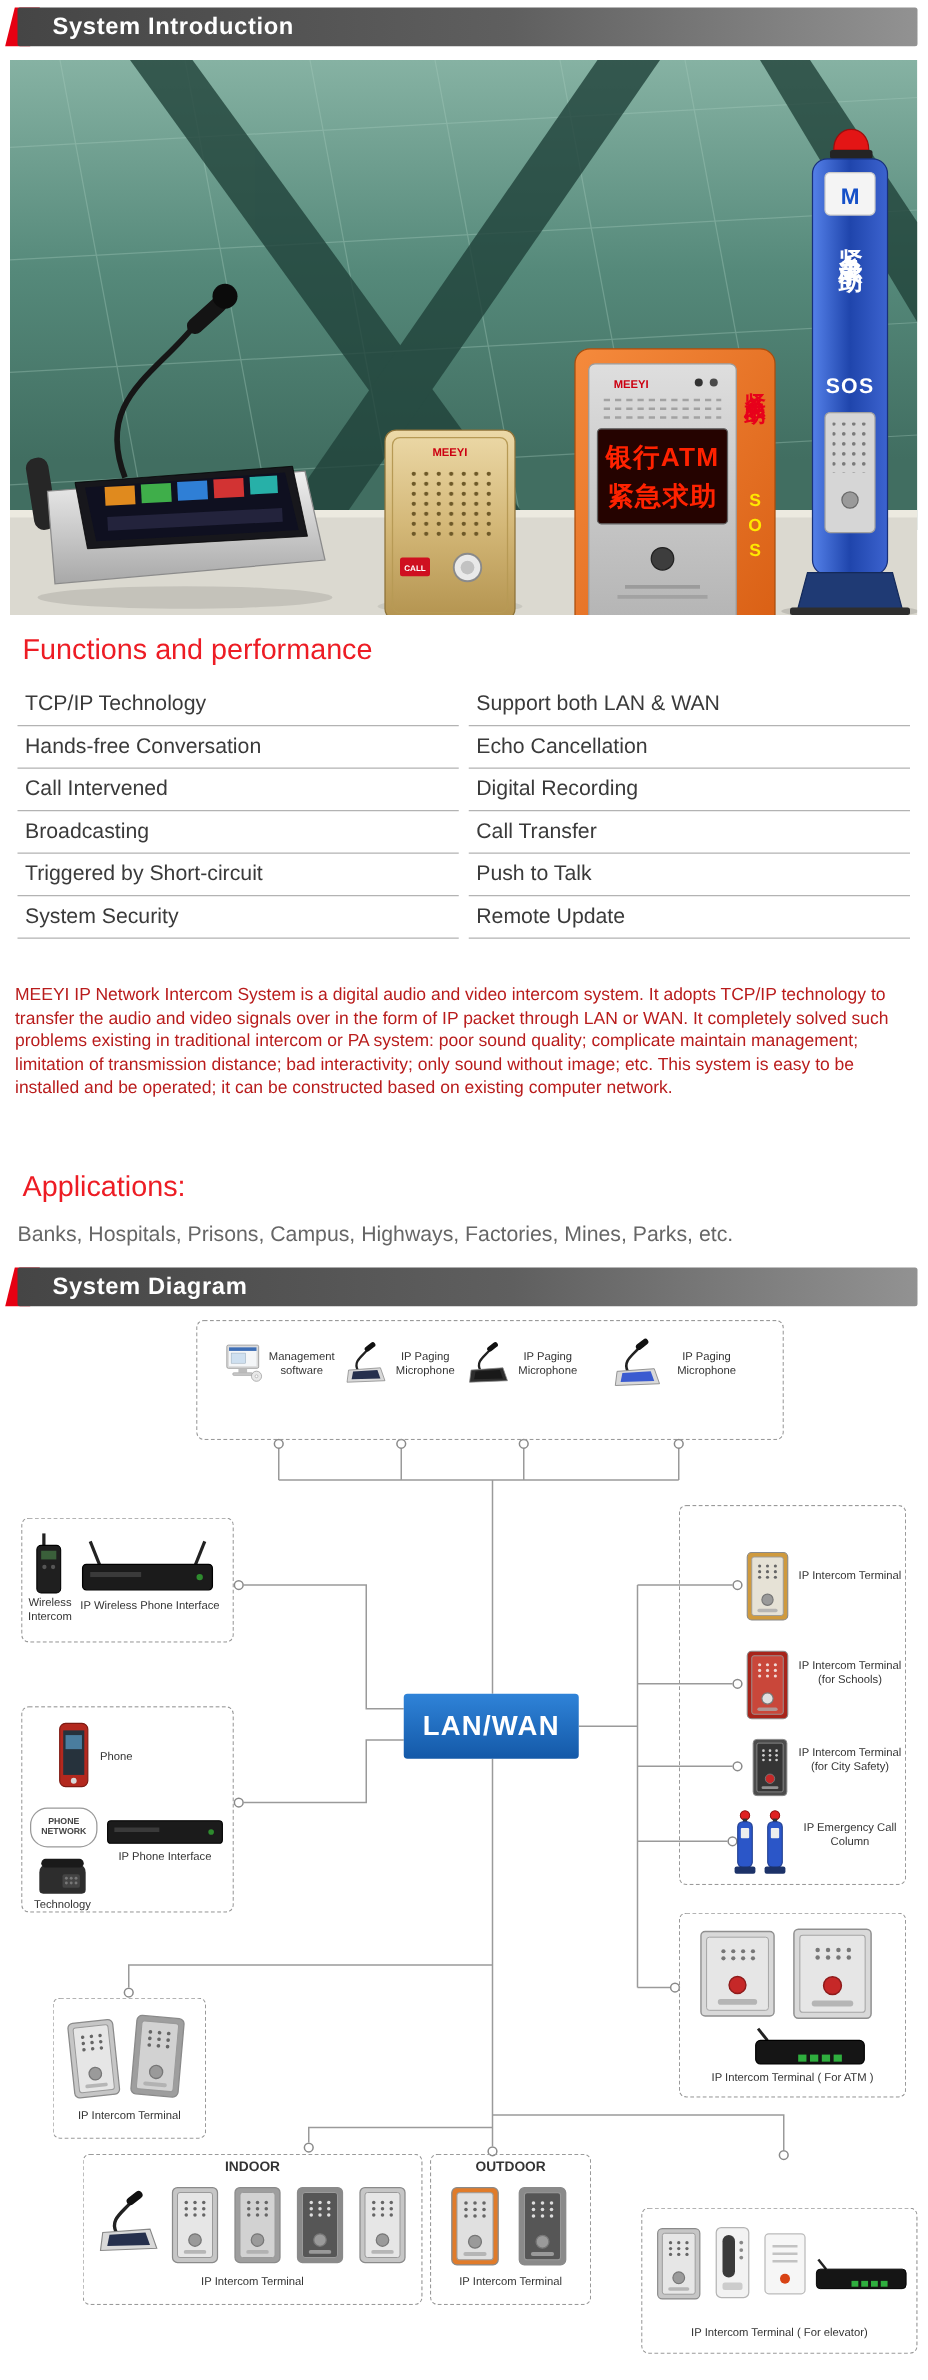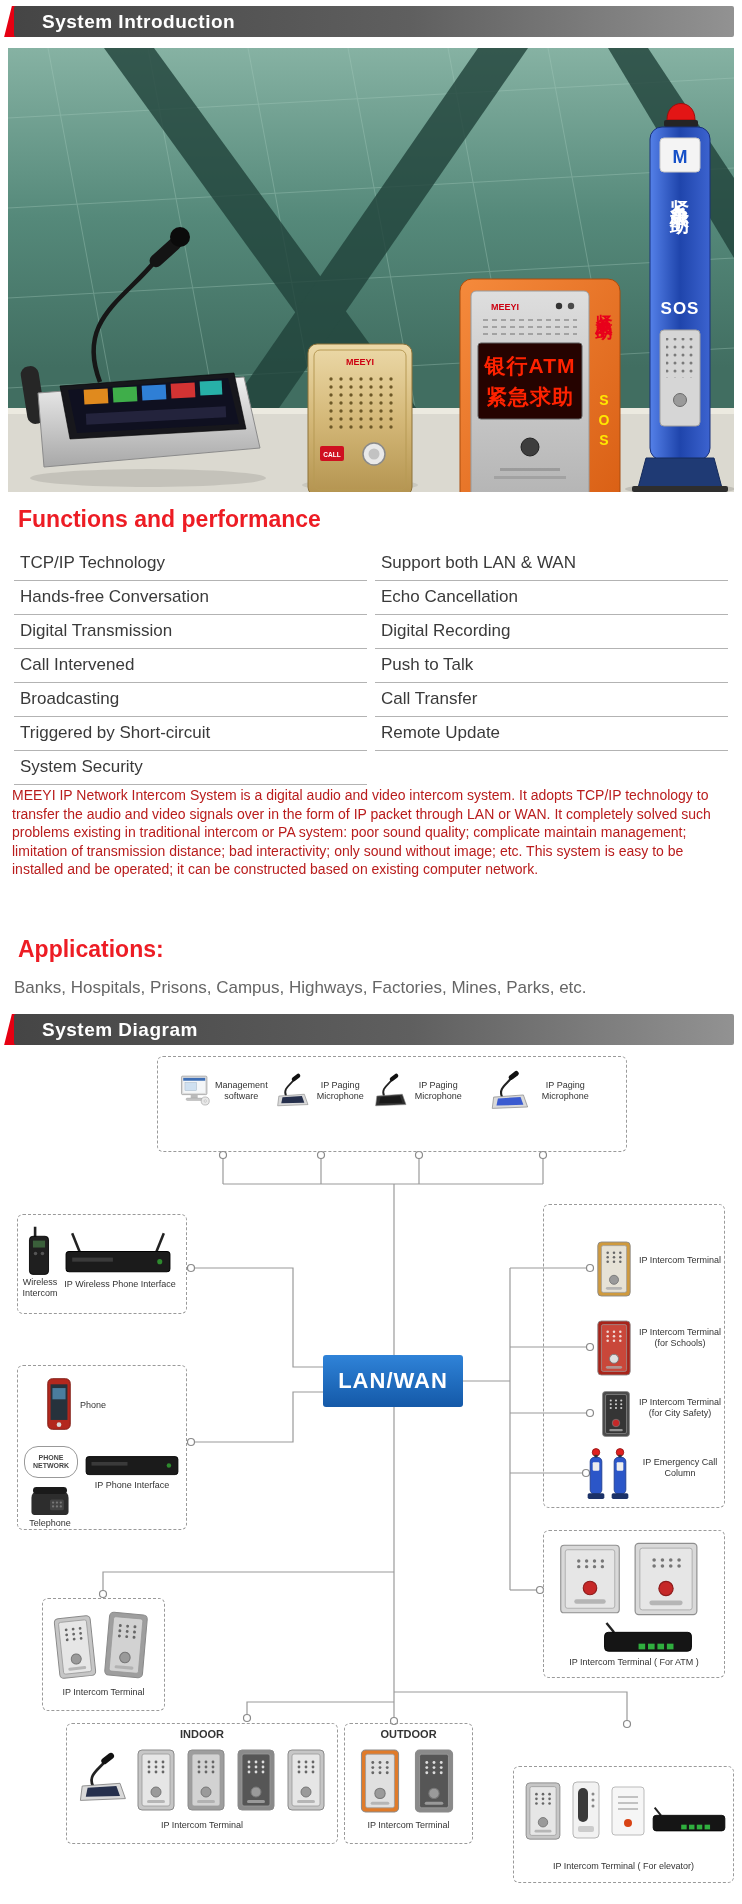--- a/index.html
+++ b/index.html
@@ -12,21 +12,21 @@
   .banner .bar{position:absolute;left:6px;right:0;top:0;bottom:0;
     background:linear-gradient(90deg,#454545,#5f5f5f 55%,#929292);border-radius:2px}
   .banner .accent{position:absolute;left:0;top:0;bottom:0;width:20px;background:#e60012;transform:skewX(-14deg)}
   .banner .btitle{position:absolute;left:34px;top:5px;color:#fff;font-size:19px;font-weight:bold;letter-spacing:.5px}
   #banner1{top:6px}
   #banner2{top:1014px}
 
   .hero{position:absolute;left:8px;top:48px;width:726px;height:444px;overflow:hidden}
   .hero svg{display:block}
 
-  .h-red{position:absolute;color:#ed1c24;font-weight:bold;font-size:23px}
+  .h-red{position:absolute;color:#ed1c24;font-weight:normal;font-size:23px}
   #functions-title{left:18px;top:506px}
   #applications-title{left:18px;top:936px}
 
   .features{position:absolute;left:14px;top:547px;width:714px;display:flex;gap:8px}
   .fcol{flex:1}
   .fitem{font-size:17px;color:#3a3a3a;padding:6px 2px 7px 6px;border-bottom:1px solid #b3b3b3}
 
   .desc{position:absolute;left:12px;top:786px;width:718px;font-size:14px;line-height:1.33;color:#b91c1c}
   .apps-text{position:absolute;left:14px;top:978px;width:716px;font-size:17px;color:#666}
 
@@ -326,32 +326,31 @@
         <rect x="624" y="438" width="96" height="6" rx="2" fill="#2e2e2e"></rect>
       </g>
     </svg>
   </div>
 
   <div class="h-red" id="functions-title">Functions and performance</div>
   <div class="features">
     <div class="fcol">
       <div class="fitem">TCP/IP Technology</div>
       <div class="fitem">Hands-free Conversation</div>
-      <div class="fitem">Digital Transmission</div>
       <div class="fitem">Call Intervened</div>
       <div class="fitem">Broadcasting</div>
       <div class="fitem">Triggered by Short-circuit</div>
       <div class="fitem">System Security</div>
     </div>
     <div class="fcol">
       <div class="fitem">Support both LAN &amp; WAN</div>
       <div class="fitem">Echo Cancellation</div>
       <div class="fitem">Digital Recording</div>
+      <div class="fitem">Call Transfer</div>
       <div class="fitem">Push to Talk</div>
-      <div class="fitem">Call Transfer</div>
       <div class="fitem">Remote Update</div>
     </div>
   </div>
 
   <p class="desc">MEEYI IP Network Intercom System is a digital audio and video intercom system. It adopts TCP/IP technology to transfer the audio and video signals over in the form of IP packet through LAN or WAN. It completely solved such problems existing in traditional intercom or PA system: poor sound quality; complicate maintain management; limitation of transmission distance; bad interactivity; only sound without image; etc. This system is easy to be installed and be operated; it can be constructed based on existing computer network.</p>
 
   <div class="h-red" id="applications-title">Applications:</div>
   <div class="apps-text">Banks, Hospitals, Prisons, Campus, Highways, Factories, Mines, Parks, etc.</div>
 
   <div class="banner" id="banner2">
@@ -449,21 +448,21 @@
         </svg>
       <div class="cap" style="left:62px;top:34px;width:42px;text-align:left">Phone</div>
       <div class="bubble" style="left:6px;top:80px;width:54px;height:32px">PHONE NETWORK</div>
       <svg class="ic" style="left:64px;top:78px;width:100px;height:36px">
           <use href="#ic-netbox"></use>
         </svg>
       <div class="cap" style="left:62px;top:114px;width:104px">IP Phone Interface</div>
       <svg class="ic" style="left:8px;top:118px;width:48px;height:34px">
           <use href="#ic-deskphone"></use>
         </svg>
-      <div class="cap" style="left:2px;top:152px;width:60px">Telephone</div>
+      <div class="cap" style="left:2px;top:152px;width:60px">Technology</div>
     </div>
 
     <div class="dbox" id="right-box" style="left:543px;top:152px;width:182px;height:304px">
       <svg class="ic p-gold" style="left:52px;top:34px;width:36px;height:60px">
           <use href="#ic-panel"></use>
         </svg>
       <div class="cap" style="left:94px;top:50px;width:84px">IP Intercom Terminal</div>
 
       <svg class="ic p-red" style="left:52px;top:114px;width:36px;height:58px">
           <use href="#ic-panel"></use>

